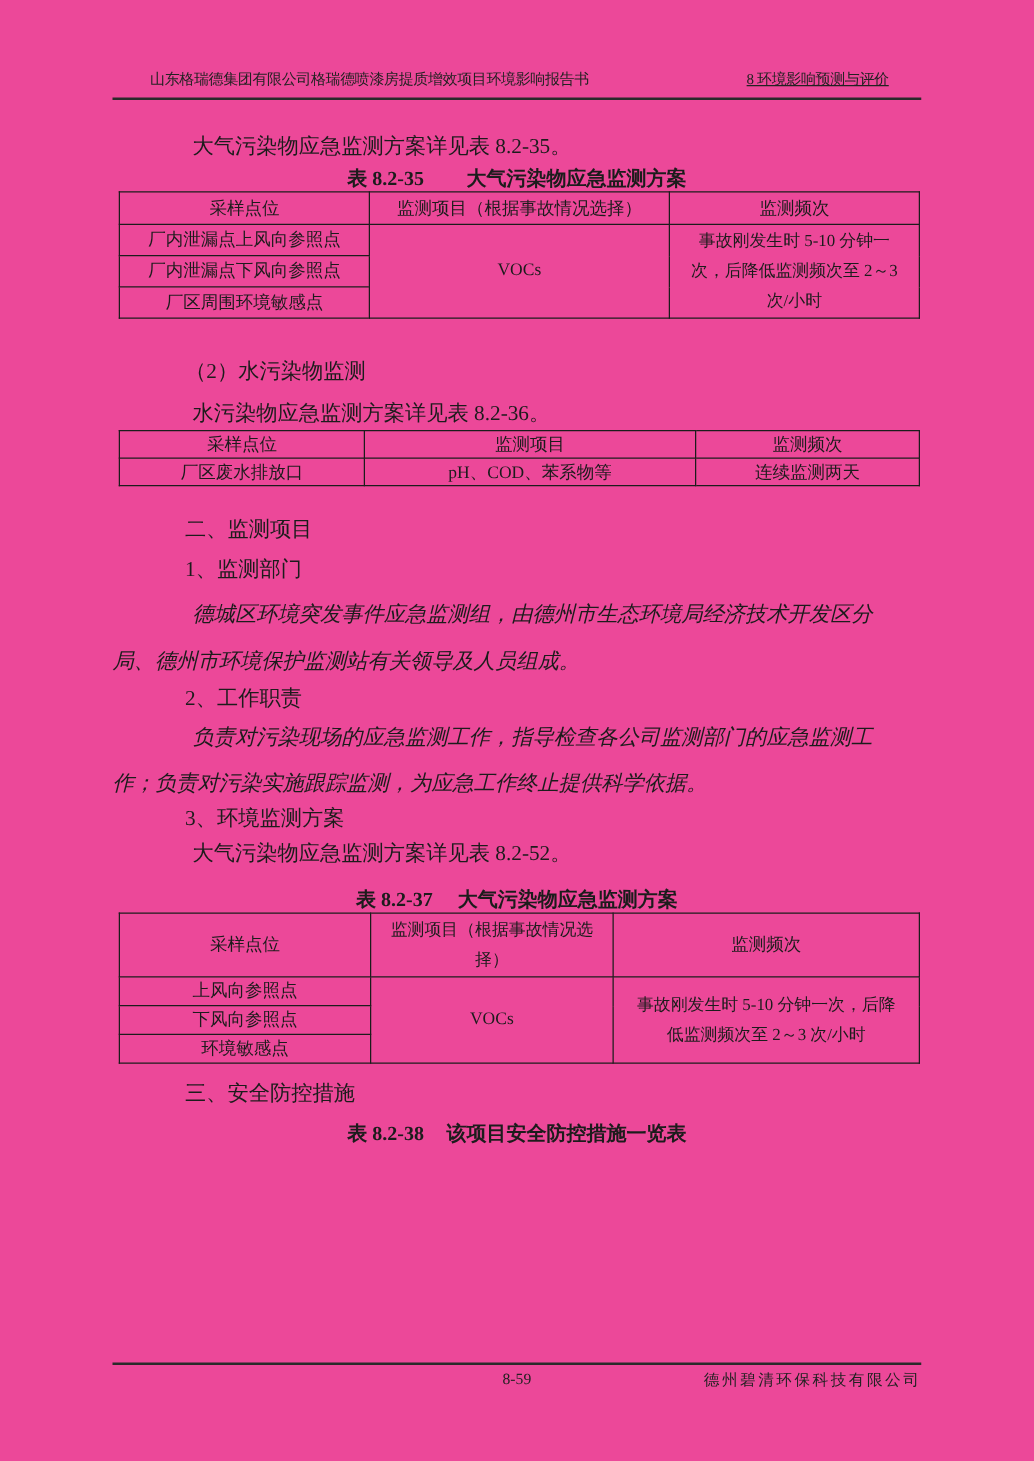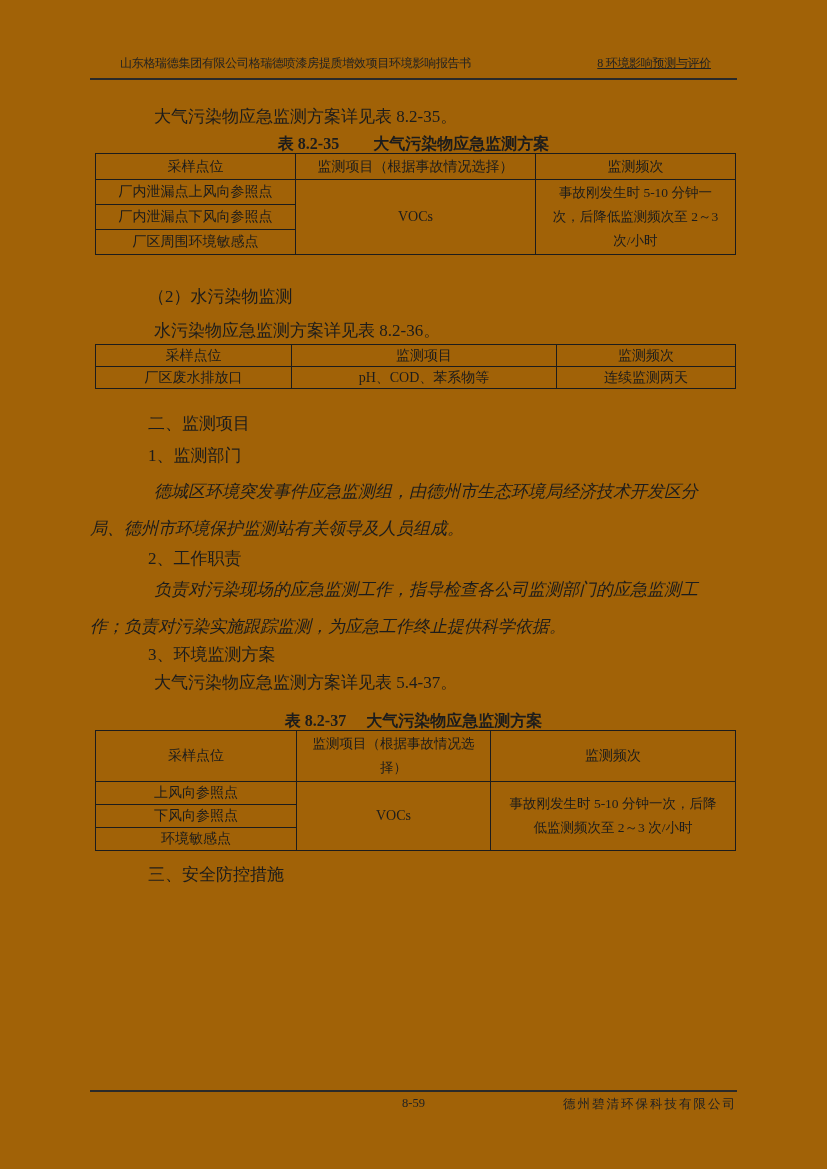--- a/index.html
+++ b/index.html
@@ -2,21 +2,21 @@
 <html><head>
 <meta charset="utf-8">
 <style>
   * { margin:0; padding:0; box-sizing:border-box; }
   html,body { background:#ffffff; }
   body {
     width:827px; height:1169px;
     font-family:"Liberation Serif","DejaVu Serif",serif;
     color:#1c1c1c;
   }
-  .page { position:relative; width:827px; height:1169px; background:#a16207; overflow:hidden; }
+  .page { position:relative; width:827px; height:1169px; background:#ec4899; overflow:hidden; }
 
   
   .header {
     position:absolute; top:55px; left:90px; width:647px;
     border-bottom:2px solid #2a2a2a; padding-bottom:6px;
     display:flex; justify-content:space-between; align-items:flex-end;
     font-size:12px; letter-spacing:-0.3px; color:#222;
   }
   .header-left { padding-left:30px; }
   .header-right { padding-right:26px;text-decoration:underline; }
@@ -146,21 +146,21 @@
       </table>
 
     <div class="hd b-h2">二、监测项目</div>
     <div class="hd b-h21">1、监测部门</div>
     <div class="para para-2l b-pdept">德城区环境突发事件应急监测组，由德州市生态环境局经济技术开发区分
 局、德州市环境保护监测站有关领导及人员组成。</div>
     <div class="hd b-h22">2、工作职责</div>
     <div class="para para-2l b-pduty">负责对污染现场的应急监测工作，指导检查各公司监测部门的应急监测工
 作；负责对污染实施跟踪监测，为应急工作终止提供科学依据。</div>
     <div class="hd b-h23">3、环境监测方案</div>
-    <div class="para b-p37">大气污染物应急监测方案详见表 5.4-37。</div>
+    <div class="para b-p37">大气污染物应急监测方案详见表 8.2-52。</div>
 
     <div class="caption b-cap37">
       <span>表 8.2-37</span>
       <span class="cap-gap-16">大气污染物应急监测方案</span>
     </div>
 
     <table class="t37 b-t37">
       <colgroup>
           <col style="width:201px">
           <col style="width:194px">
@@ -183,20 +183,24 @@
         <td>下风向参照点</td>
       </tr>
       <tr class="r-data">
         <td>环境敏感点</td>
       </tr>
     </tbody>
       </table>
 
     <div class="hd b-h3">三、安全防控措施</div>
 
+    <div class="caption b-cap38">
+      <span>表 8.2-38</span>
+      <span class="cap-gap-14">该项目安全防控措施一览表</span>
+    </div>
 
 
   </div>
 
   <div class="footer-rule"></div>
   <div class="footer">
     <span class="footer-page">8-59</span>
     <span class="footer-company">德州碧清环保科技有限公司</span>
   </div>
 

